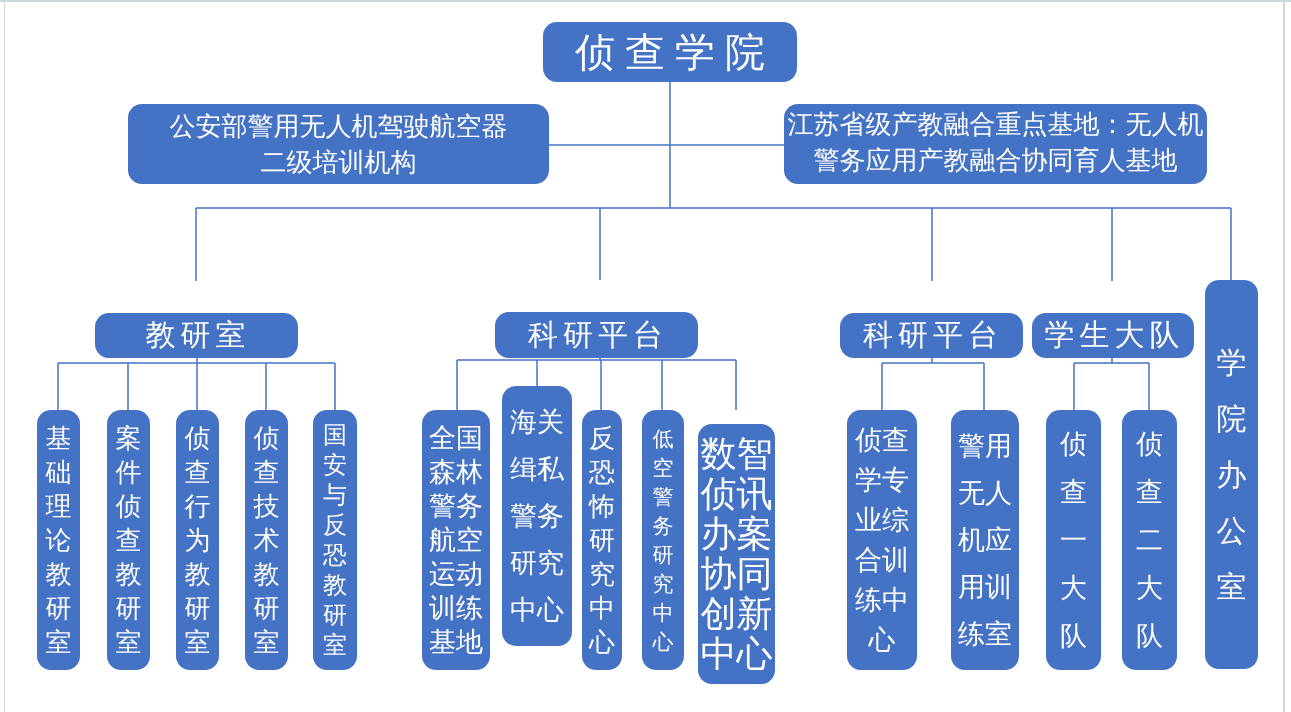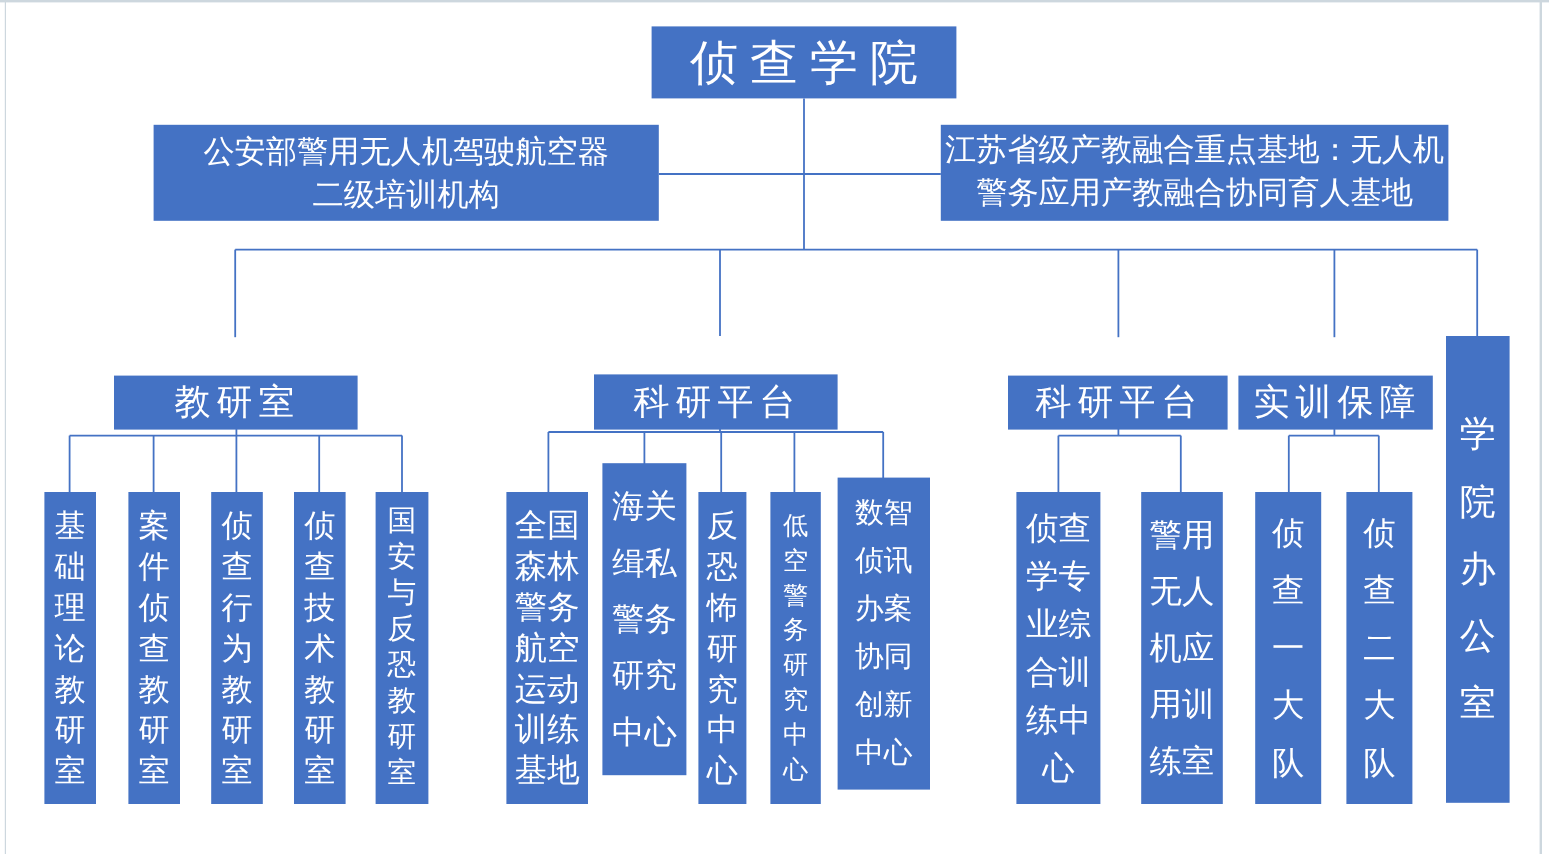--- a/index.html
+++ b/index.html
@@ -15,20 +15,21 @@
     position: absolute;
     background: #4472C4;
     color: #ffffff;
     display: flex;
     align-items: center;
     justify-content: center;
     text-align: center;
     white-space: pre-line;
     box-sizing: border-box;
     z-index: 2;
+    border-radius: 14px;
   }
   .root-node   { font-size: 40px; letter-spacing: 10px; padding-left: 10px; }
   .banner-node { font-size: 26px; line-height: 36px; }
   .branch-node { font-size: 30px; letter-spacing: 5px; padding-left: 3px; margin-top: 32px; }
   .vlabel      { line-height: 34px; }
   #connectors { position: absolute; left: 0; top: 0; z-index: 1; }
   .frame-line { position: absolute; background: #cdd7de; z-index: 0; }
 </style>
 </head>
 <body>
@@ -85,21 +86,21 @@
   <div class="node root-node" style="left:543px; top:22px; width:254px; height:60px;">侦查学院</div>
 
   <div class="node banner-node" style="left:128px; top:104px; width:421px; height:80px;">公安部警用无人机驾驶航空器
 二级培训机构</div>
   <div class="node banner-node" style="left:784px; top:104px; width:423px; height:80px;font-family:Liberation Mono, monospace;">江苏省级产教融合重点基地：无人机
 警务应用产教融合协同育人基地</div>
 
   <div class="node branch-node" style="left:95px; top:281px; width:203px; height:45px;">教研室</div>
   <div class="node branch-node" style="left:495px; top:280px; width:203px; height:46px;">科研平台</div>
   <div class="node branch-node" style="left:840px; top:281px; width:183px; height:45px;">科研平台</div>
-  <div class="node branch-node" style="left:1032px; top:281px; width:162px; height:45px;">实训保障</div>
+  <div class="node branch-node" style="left:1032px; top:281px; width:162px; height:45px;">学生大队</div>
   <div class="node vlabel" style="left:1205px; top:280px; width:53px; height:389px; font-size:30px; line-height:56px;">学
 院
 办
 公
 室</div>
 
   <div class="node vlabel" style="left:37px;  top:410px; width:43px; height:260px; font-size:26px;">基
 础
 理
 论
@@ -156,21 +157,21 @@
 中
 心</div>
   <div class="node vlabel" style="left:642px; top:410px; width:42px; height:260px; font-size:21px; line-height:29px;">低
 空
 警
 务
 研
 究
 中
 心</div>
-  <div class="node vlabel" style="left:698px; top:398px; width:77px; height:260px; font-size:24px; line-height:40px;">数智
+  <div class="node vlabel" style="left:698px; top:424px; width:77px; height:260px; font-size:36px; line-height:40px;">数智
 侦讯
 办案
 协同
 创新
 中心</div>
 
   <div class="node vlabel" style="left:847px; top:410px; width:70px; height:260px; font-size:27px; line-height:40px;">侦查
 学专
 业综
 合训

